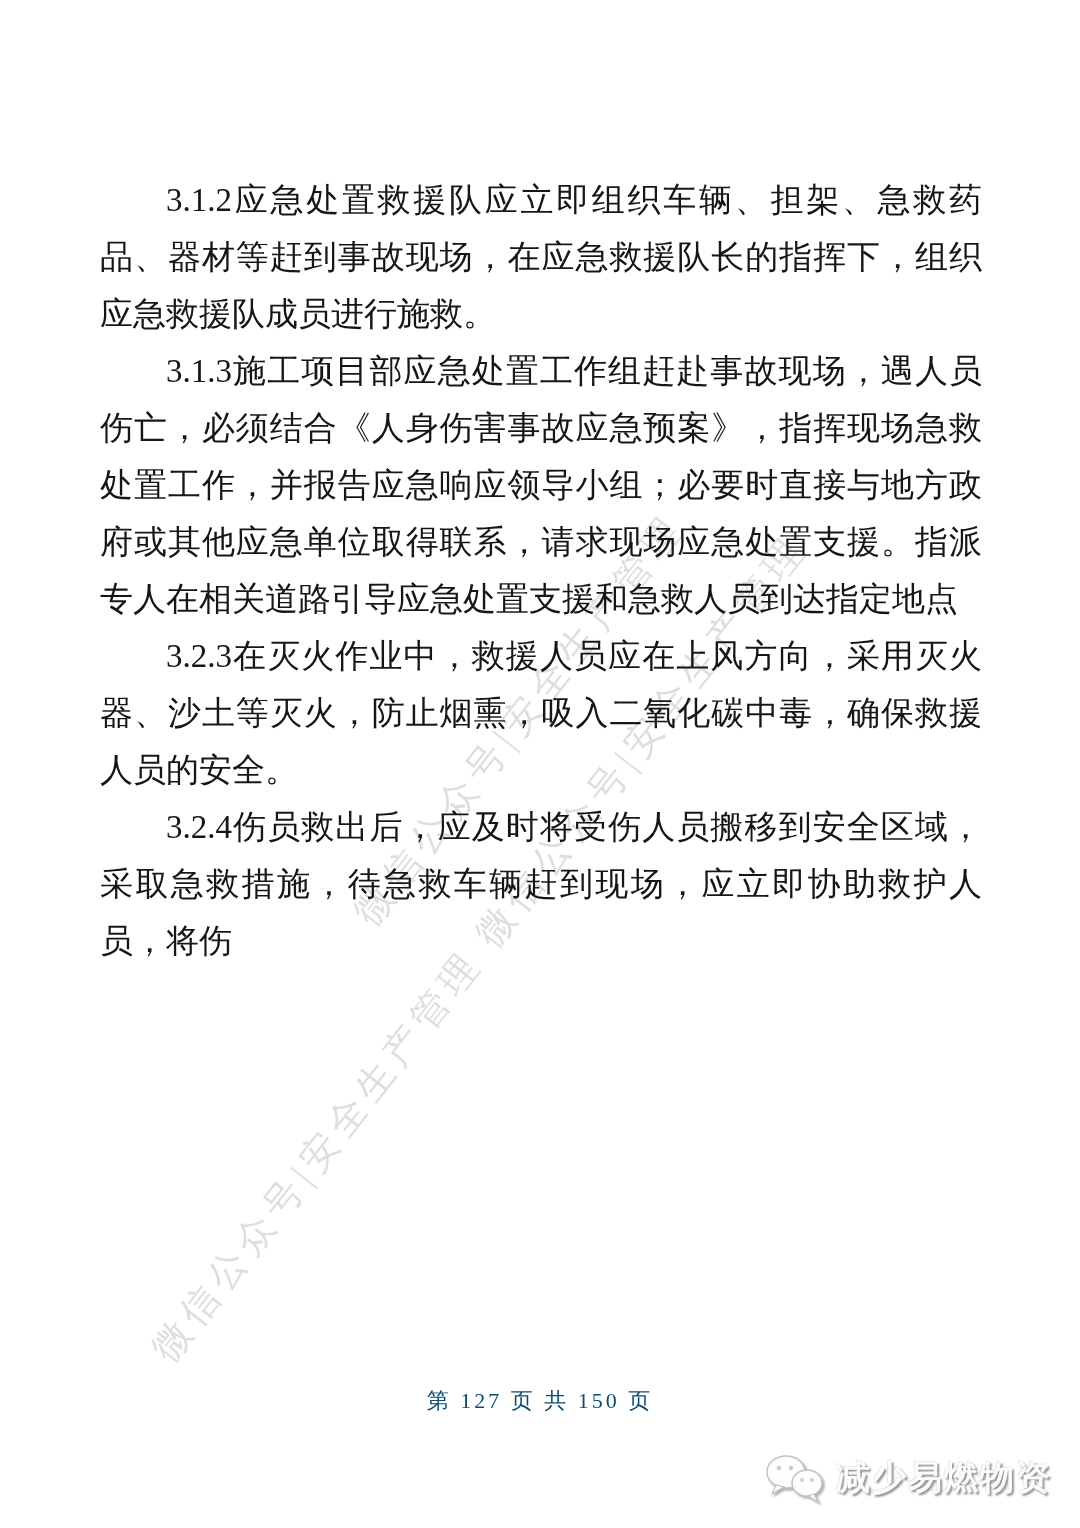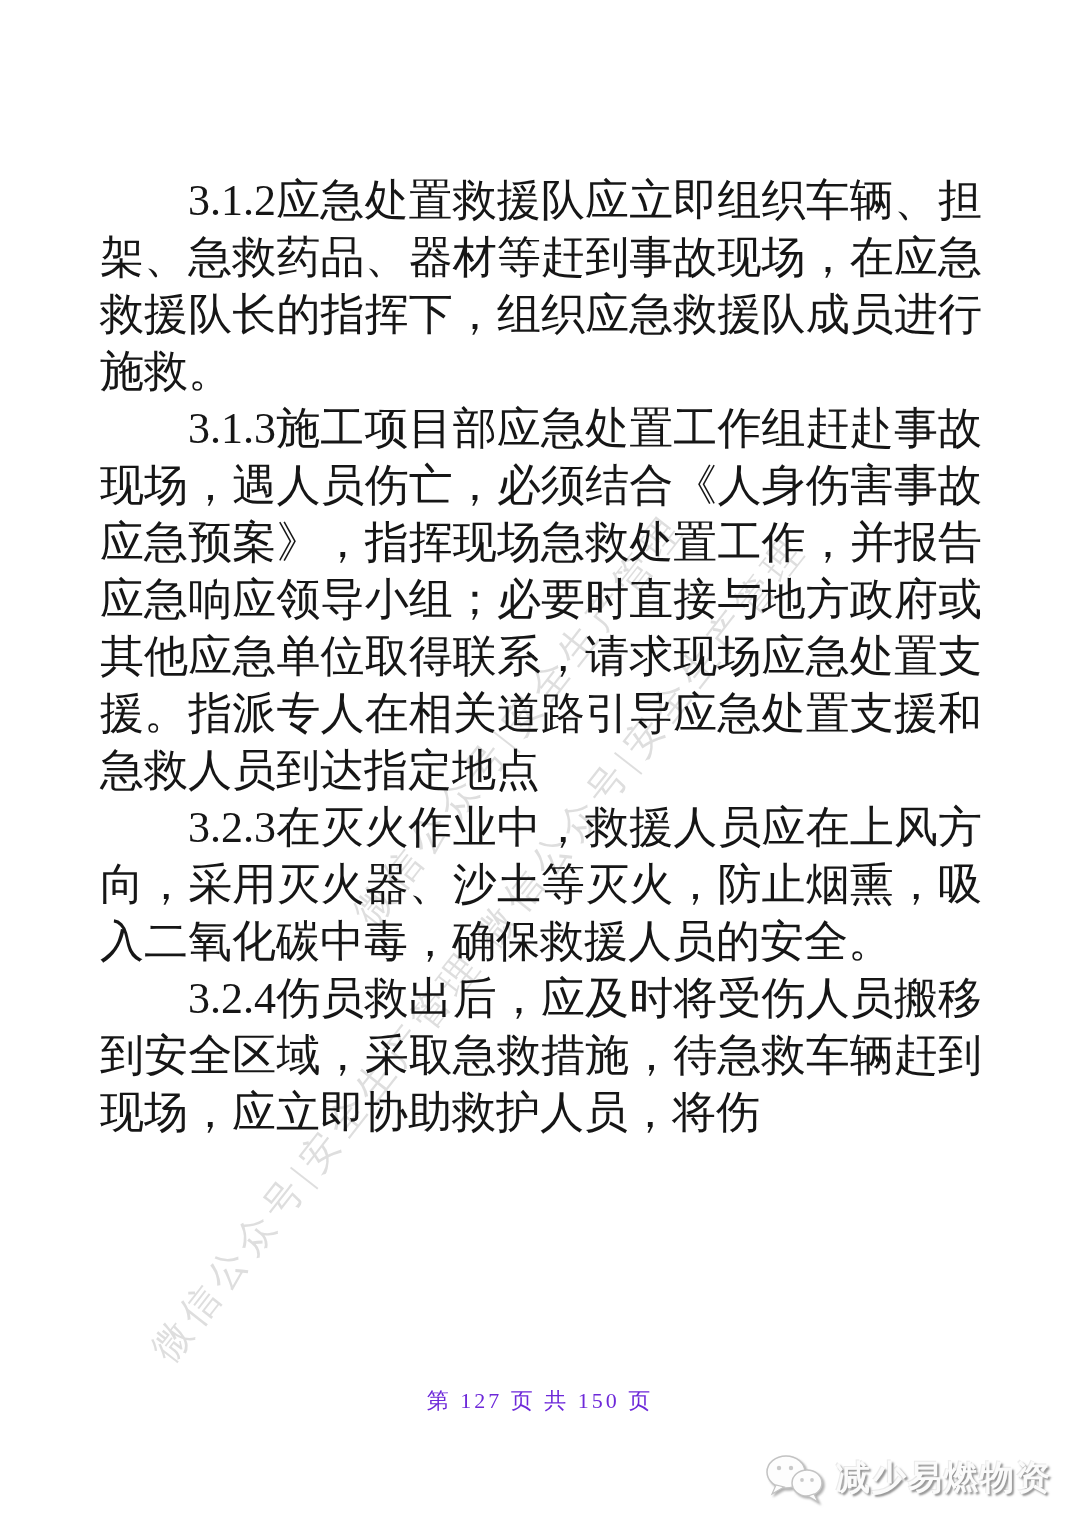--- a/index.html
+++ b/index.html
@@ -43,40 +43,40 @@
     width: 900px;
   }
   
   .doc-body {
     position: absolute;
     left: 100px;
     right: 98px;
     top: 172px;
     z-index: 2;
     color: #161616;
-    font-size: 44px;
+    font-size: 33px;
     line-height: 57px;
     text-align: justify;
     text-justify: inter-ideograph;
   }
   .doc-body p {
     margin: 0;
     padding: 0;
     text-indent: 2em;
   }
   
   .page-footer {
     position: absolute;
     left: 0;
     right: 0;
     top: 1386px;
     text-align: center;
     font-size: 22px;
     letter-spacing: 3px;
-    color: #6d28d9;
+    color: #0c4a6e;
     z-index: 2;
   }
   
   .brand-badge {
     position: absolute;
     right: 28px;
     top: 1452px;
     display: flex;
     align-items: center;
     gap: 10px;

